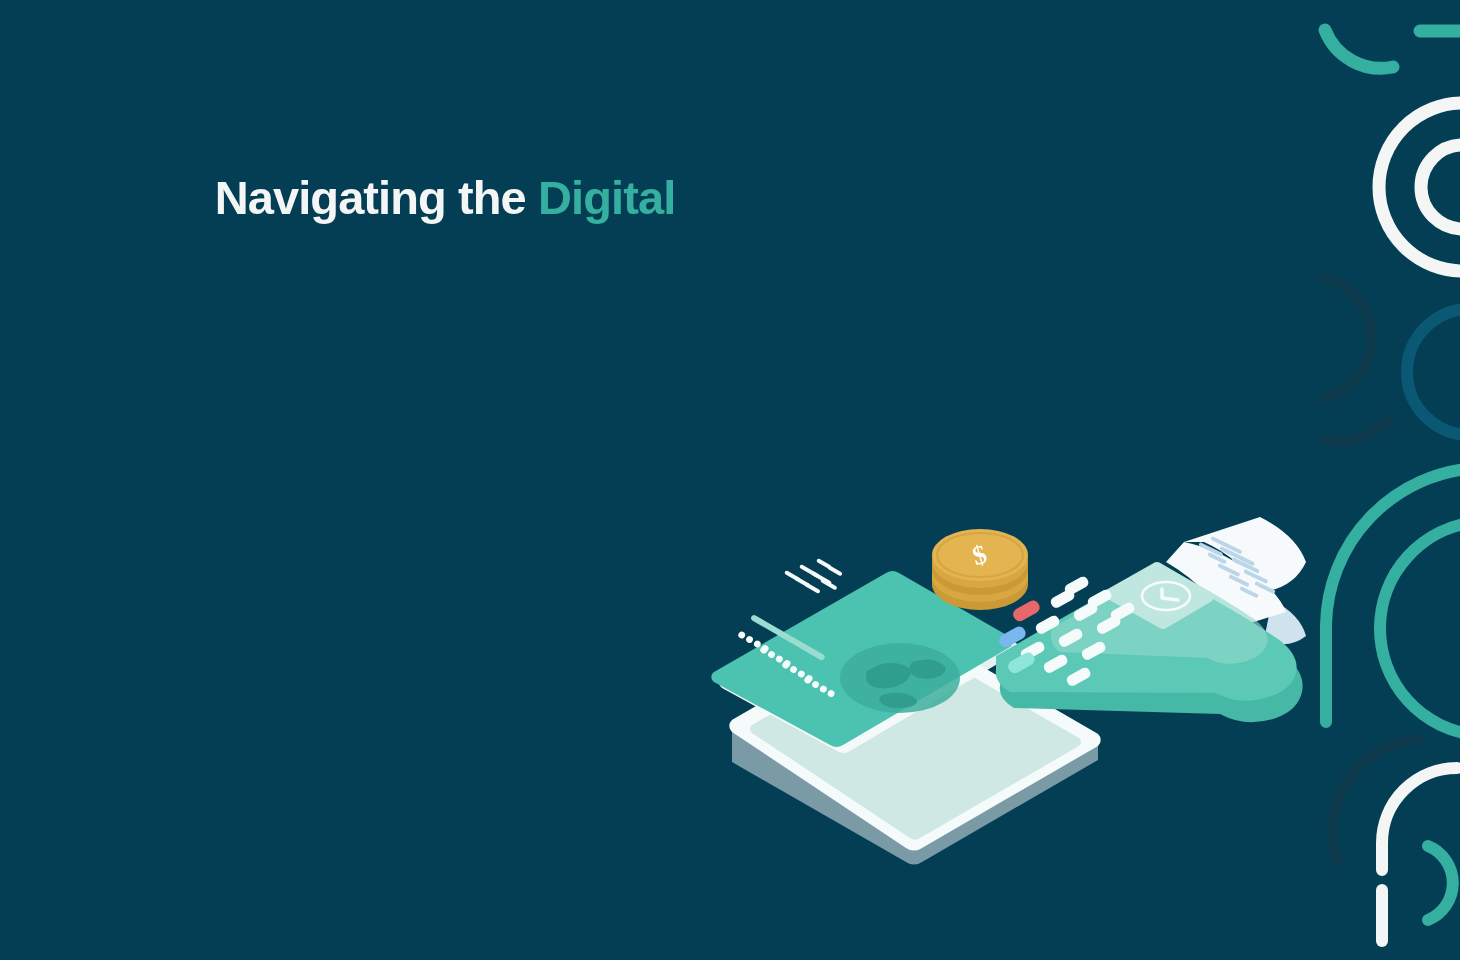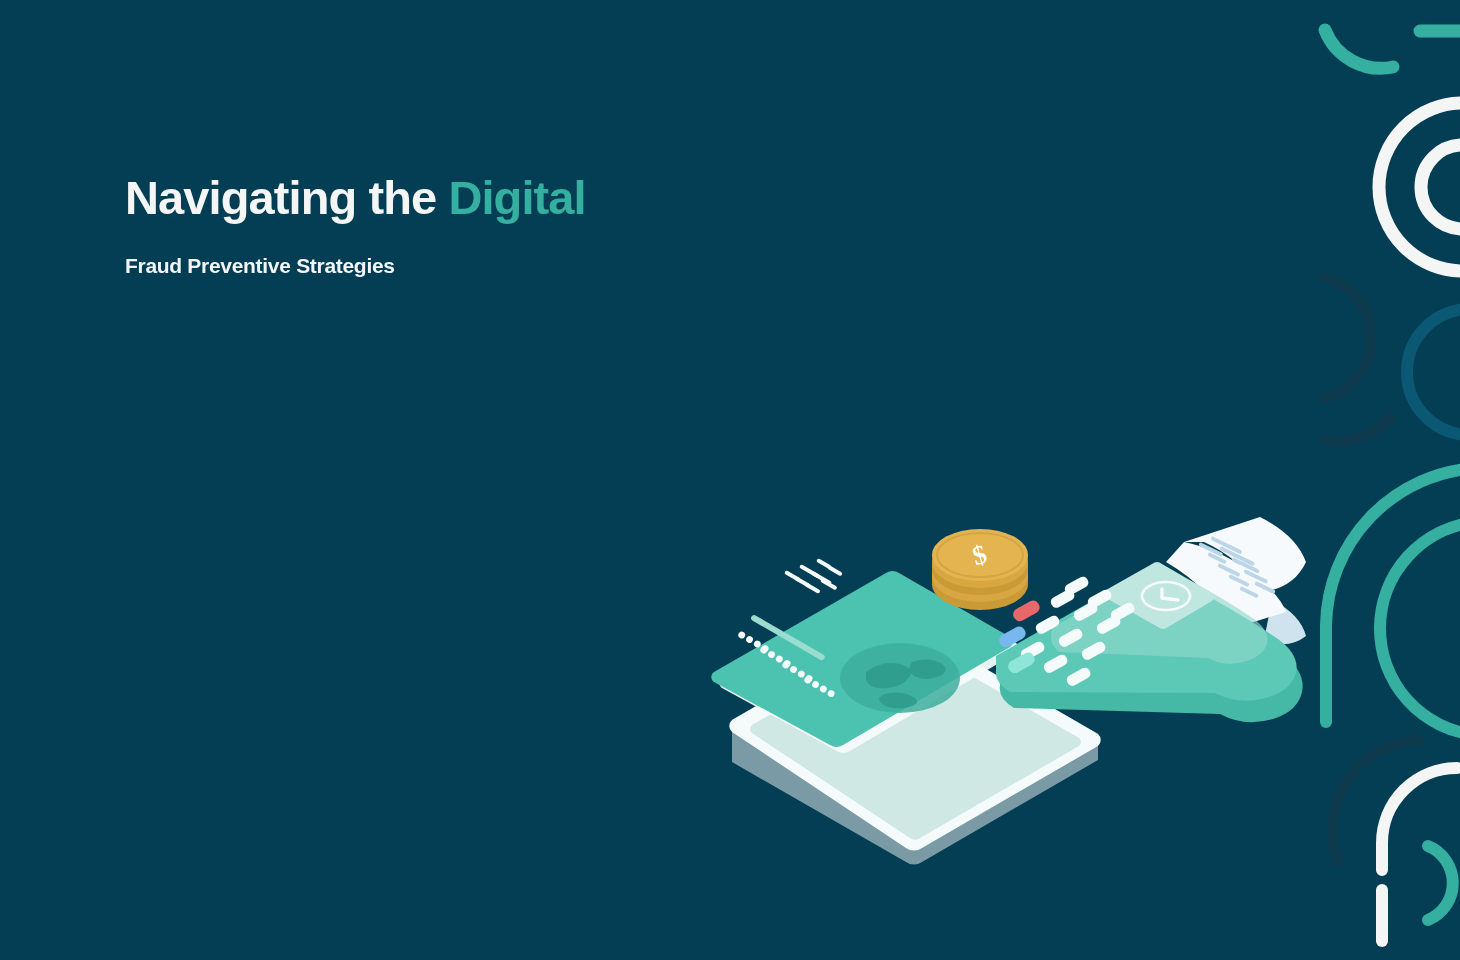--- a/index.html
+++ b/index.html
@@ -36,20 +36,21 @@
     top: 168px;
     width: 640px;
   }
   .title-line {
     font-size: 47px;
     font-weight: bold;
     line-height: 59px;
     letter-spacing: -0.9px;
     white-space: nowrap;
     margin: 0;
+    text-align: center;
   }
   .t-white { color: #f4f5f5; }
   .t-teal  { color: #35b0a0; }
   #subtitle {
     margin: 0;
     padding-top: 27px;
     font-size: 21px;
     font-weight: bold;
     letter-spacing: -0.3px;
     color: #f4f5f5;
@@ -93,21 +94,20 @@
     <path d="M1418 740 A 90 90 0 0 0 1338 861" stroke="#0d3b4d" stroke-width="11" stroke-linecap="round" fill="none"></path>
 
     <path d="M1382 870 L1382 843 A 75 75 0 0 1 1457 768" stroke="#f4f5f5" stroke-width="12" stroke-linecap="round" fill="none"></path>
     <path d="M1382 890 L1382 941" stroke="#f4f5f5" stroke-width="12" stroke-linecap="round" fill="none"></path>
 
     <path d="M1428 846 A 40 40 0 0 1 1428 920" stroke="#35b0a0" stroke-width="12" stroke-linecap="round" fill="none"></path>
   </svg>
 
   <div id="text-block">
     <h1 class="title-line"><span class="t-white">Navigating the </span><span class="t-teal">Digital</span></h1>
-    <p id="subtitle">Fraud Preventive Strategies</p>
   </div>
 
   <svg id="illustration" viewBox="0 0 640 380" width="640" height="380" fill="none">
 
     <g>
 
       <path d="M32 208 L196 113 A14 14 0 0 1 210 113 L398 222 L398 248
                L222 350 A14 14 0 0 1 206 350 L32 250 Z" fill="#7a9aa6"></path>
 
       <path d="M32 208 L196 113 A14 14 0 0 1 210 113 L398 222 A8 8 0 0 1 398 234

